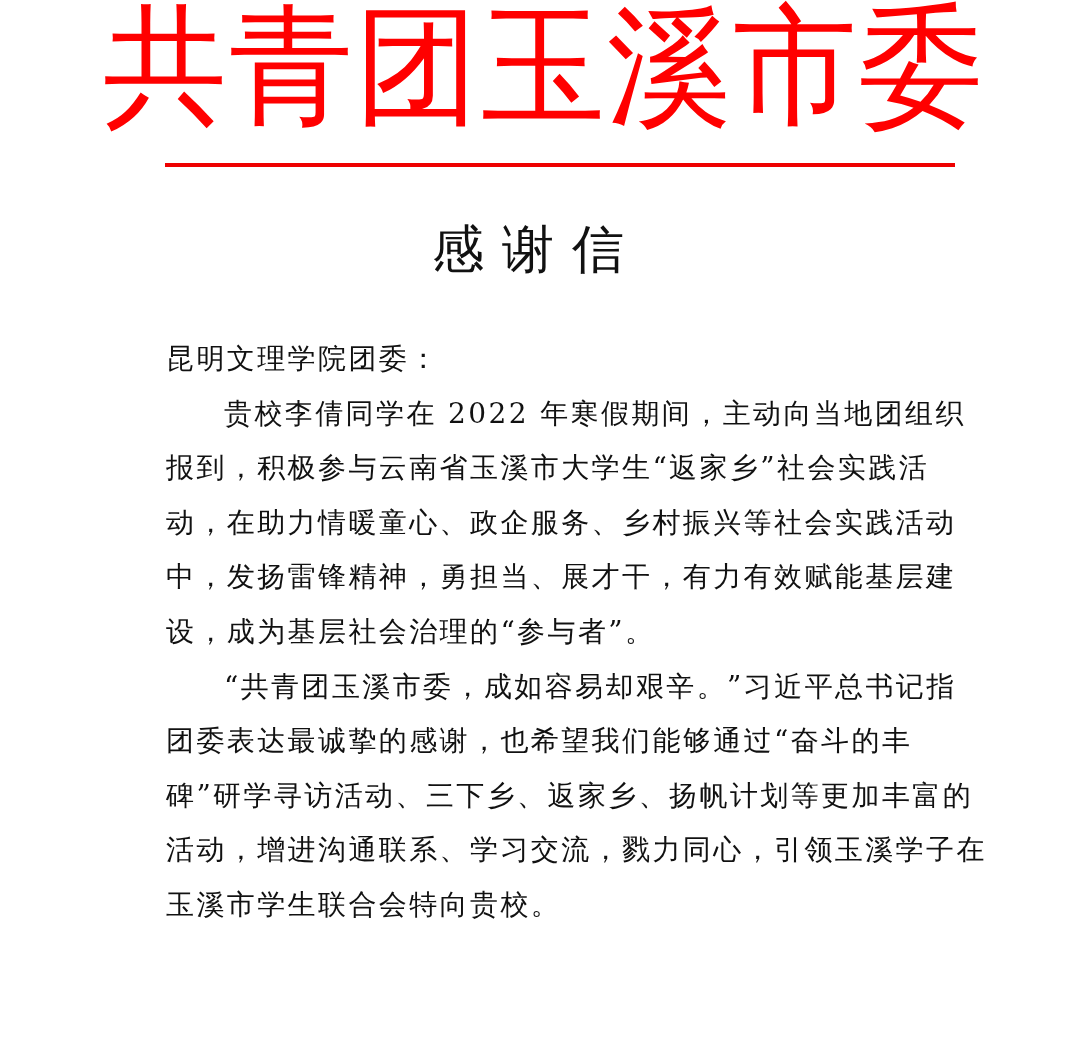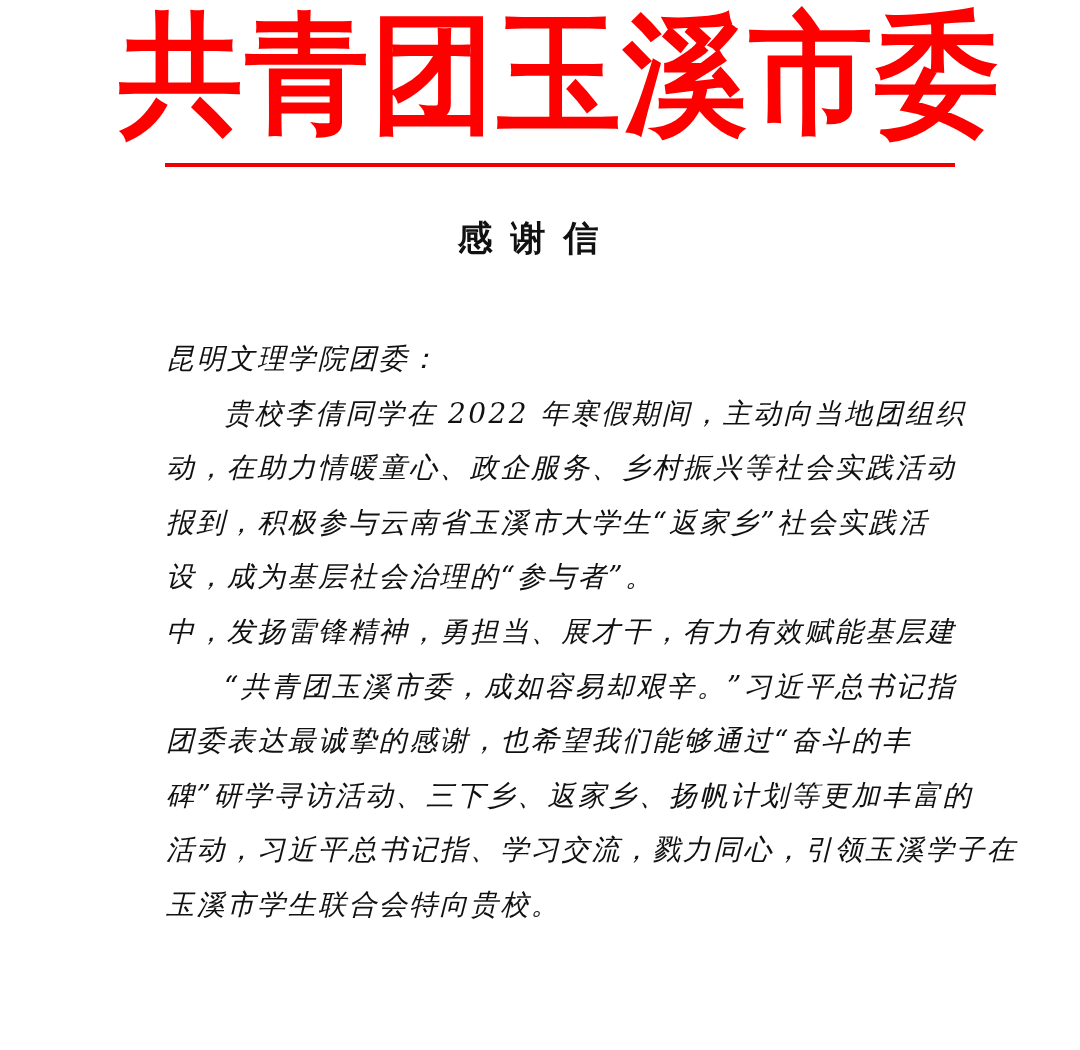--- a/index.html
+++ b/index.html
@@ -10,28 +10,27 @@
     body {
       width: 1080px;
       height: 1050px;
       position: relative;
       overflow: hidden;
       font-family: "DejaVu Serif", "Liberation Serif", serif;
       color: #111111;
     }
     .masthead {
       position: absolute;
-      left: 160px;
+      left: 144px;
       top: 4px;
       width: 800px;
       height: 140px;
       display: flex;
-      align-items: center;
+      align-items: flex-start;
       justify-content: center;
-      font-weight: bold;
     }
     .masthead-title {
       font-family: "DejaVu Sans", "Liberation Sans", sans-serif;
       font-size: 124px;
       line-height: 1;
       color: #ff0000;
       letter-spacing: 2px;
       white-space: nowrap;
       transform: scaleY(1.05);
     }
@@ -43,32 +42,30 @@
       height: 4px;
       background: #ee0000;
     }
     .doc-title {
       position: absolute;
       left: 0;
       width: 1056px;
       top: 215px;
       text-align: center;
       font-family: "DejaVu Sans", "Liberation Sans", sans-serif;
-      font-size: 35px;
+      font-size: 52px;
       letter-spacing: 18px;
       color: #111;
       text-indent: 18px;
-      font-weight: bold;
     }
     .letter {
       position: absolute;
       left: 166px;
       top: 332px;
       width: 750px;
-      font-style: italic;
     }
     .line {
       height: 54.6px;
       line-height: 54.6px;
       font-size: 28px;
       white-space: nowrap;
       letter-spacing: 2.4px;
       font-family: "DejaVu Serif", "Liberation Serif", serif;
     }
     .indent { padding-left: 58px; }
@@ -81,26 +78,26 @@
 </div>
 <div class="masthead-rule"></div>
 
 <div class="doc-title">感谢信</div>
 
 <div class="letter">
   <div class="line">昆明文理学院团委：</div>
 
   <div>
     <div class="line indent">贵校李倩同学在 2022 年寒假期间，主动向当地团组织</div>
+    <div class="line">报到，积极参与云南省玉溪市大学生“返家乡”社会实践活</div>
     <div class="line">动，在助力情暖童心、政企服务、乡村振兴等社会实践活动</div>
-    <div class="line">报到，积极参与云南省玉溪市大学生“返家乡”社会实践活</div>
+    <div class="line">中，发扬雷锋精神，勇担当、展才干，有力有效赋能基层建</div>
     <div class="line">设，成为基层社会治理的“参与者”。</div>
-    <div class="line">中，发扬雷锋精神，勇担当、展才干，有力有效赋能基层建</div>
   </div>
 
   <div>
     <div class="line indent">“共青团玉溪市委，成如容易却艰辛。”习近平总书记指</div>
     <div class="line">团委表达最诚挚的感谢，也希望我们能够通过“奋斗的丰</div>
     <div class="line">碑”研学寻访活动、三下乡、返家乡、扬帆计划等更加丰富的</div>
-    <div class="line">活动，习近平总书记指、学习交流，戮力同心，引领玉溪学子在</div>
+    <div class="line">活动，增进沟通联系、学习交流，戮力同心，引领玉溪学子在</div>
     <div class="line">玉溪市学生联合会特向贵校。</div>
   </div>
 </div>
 
 </body></html>

